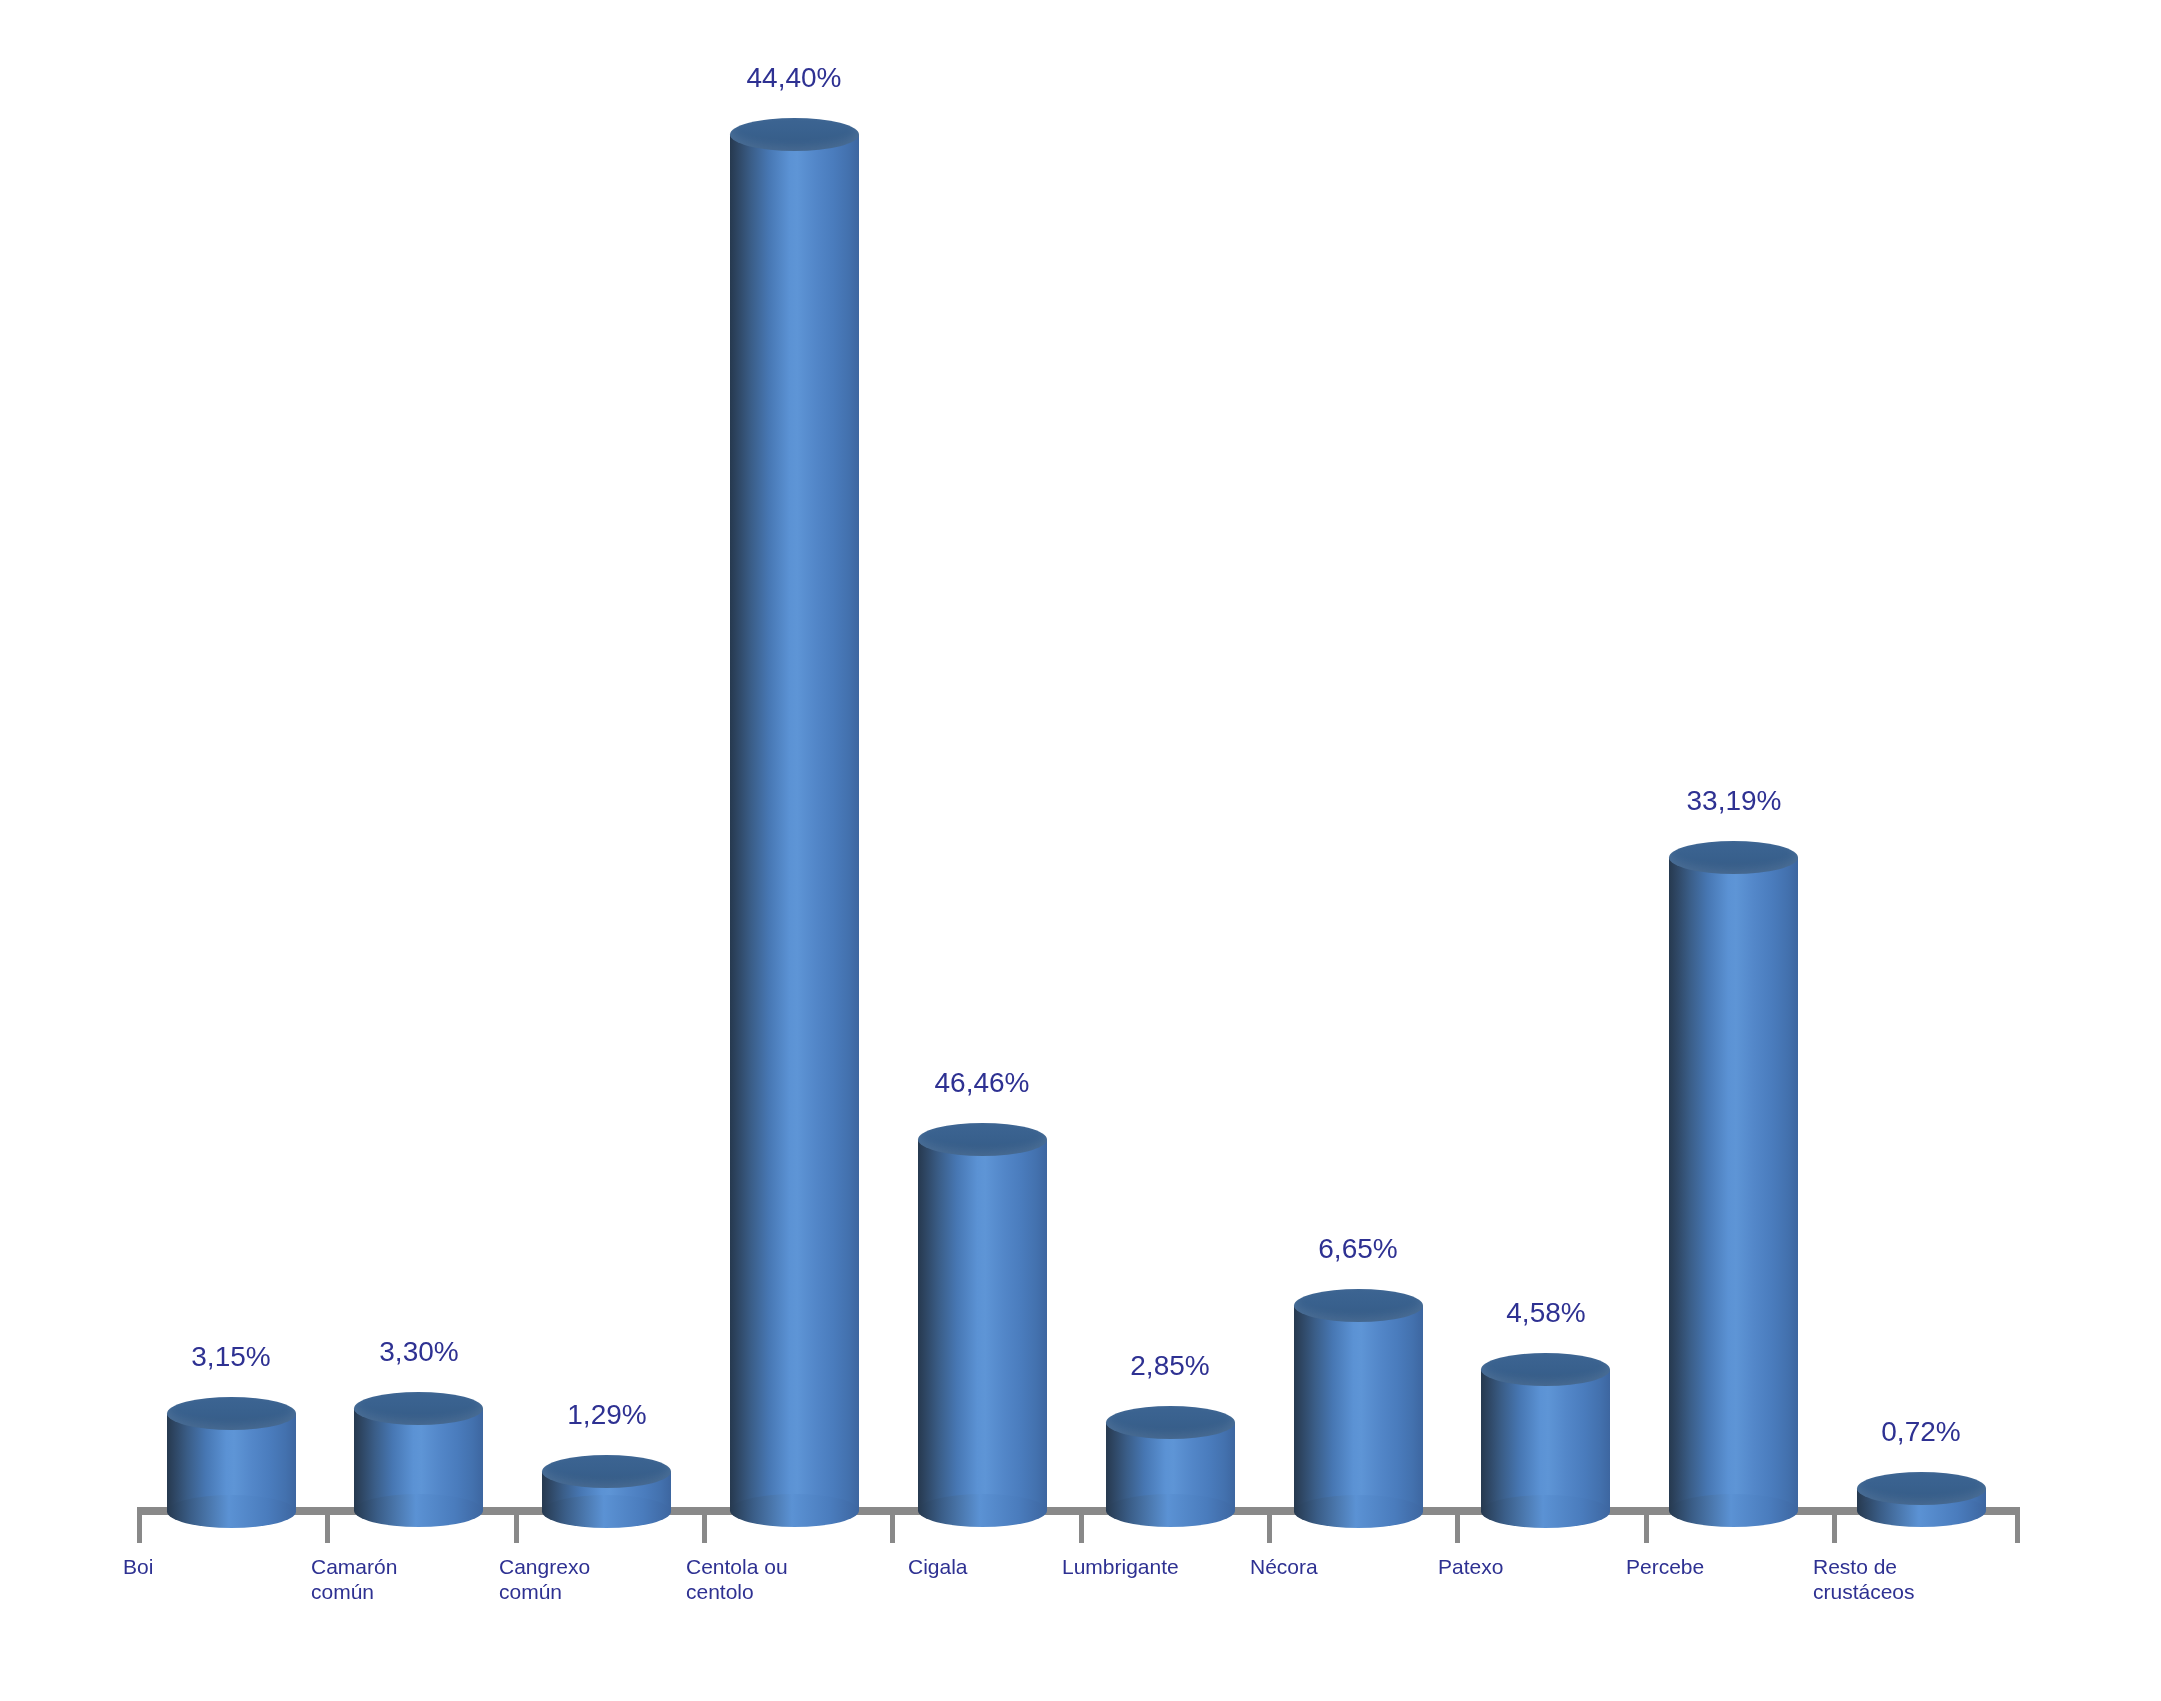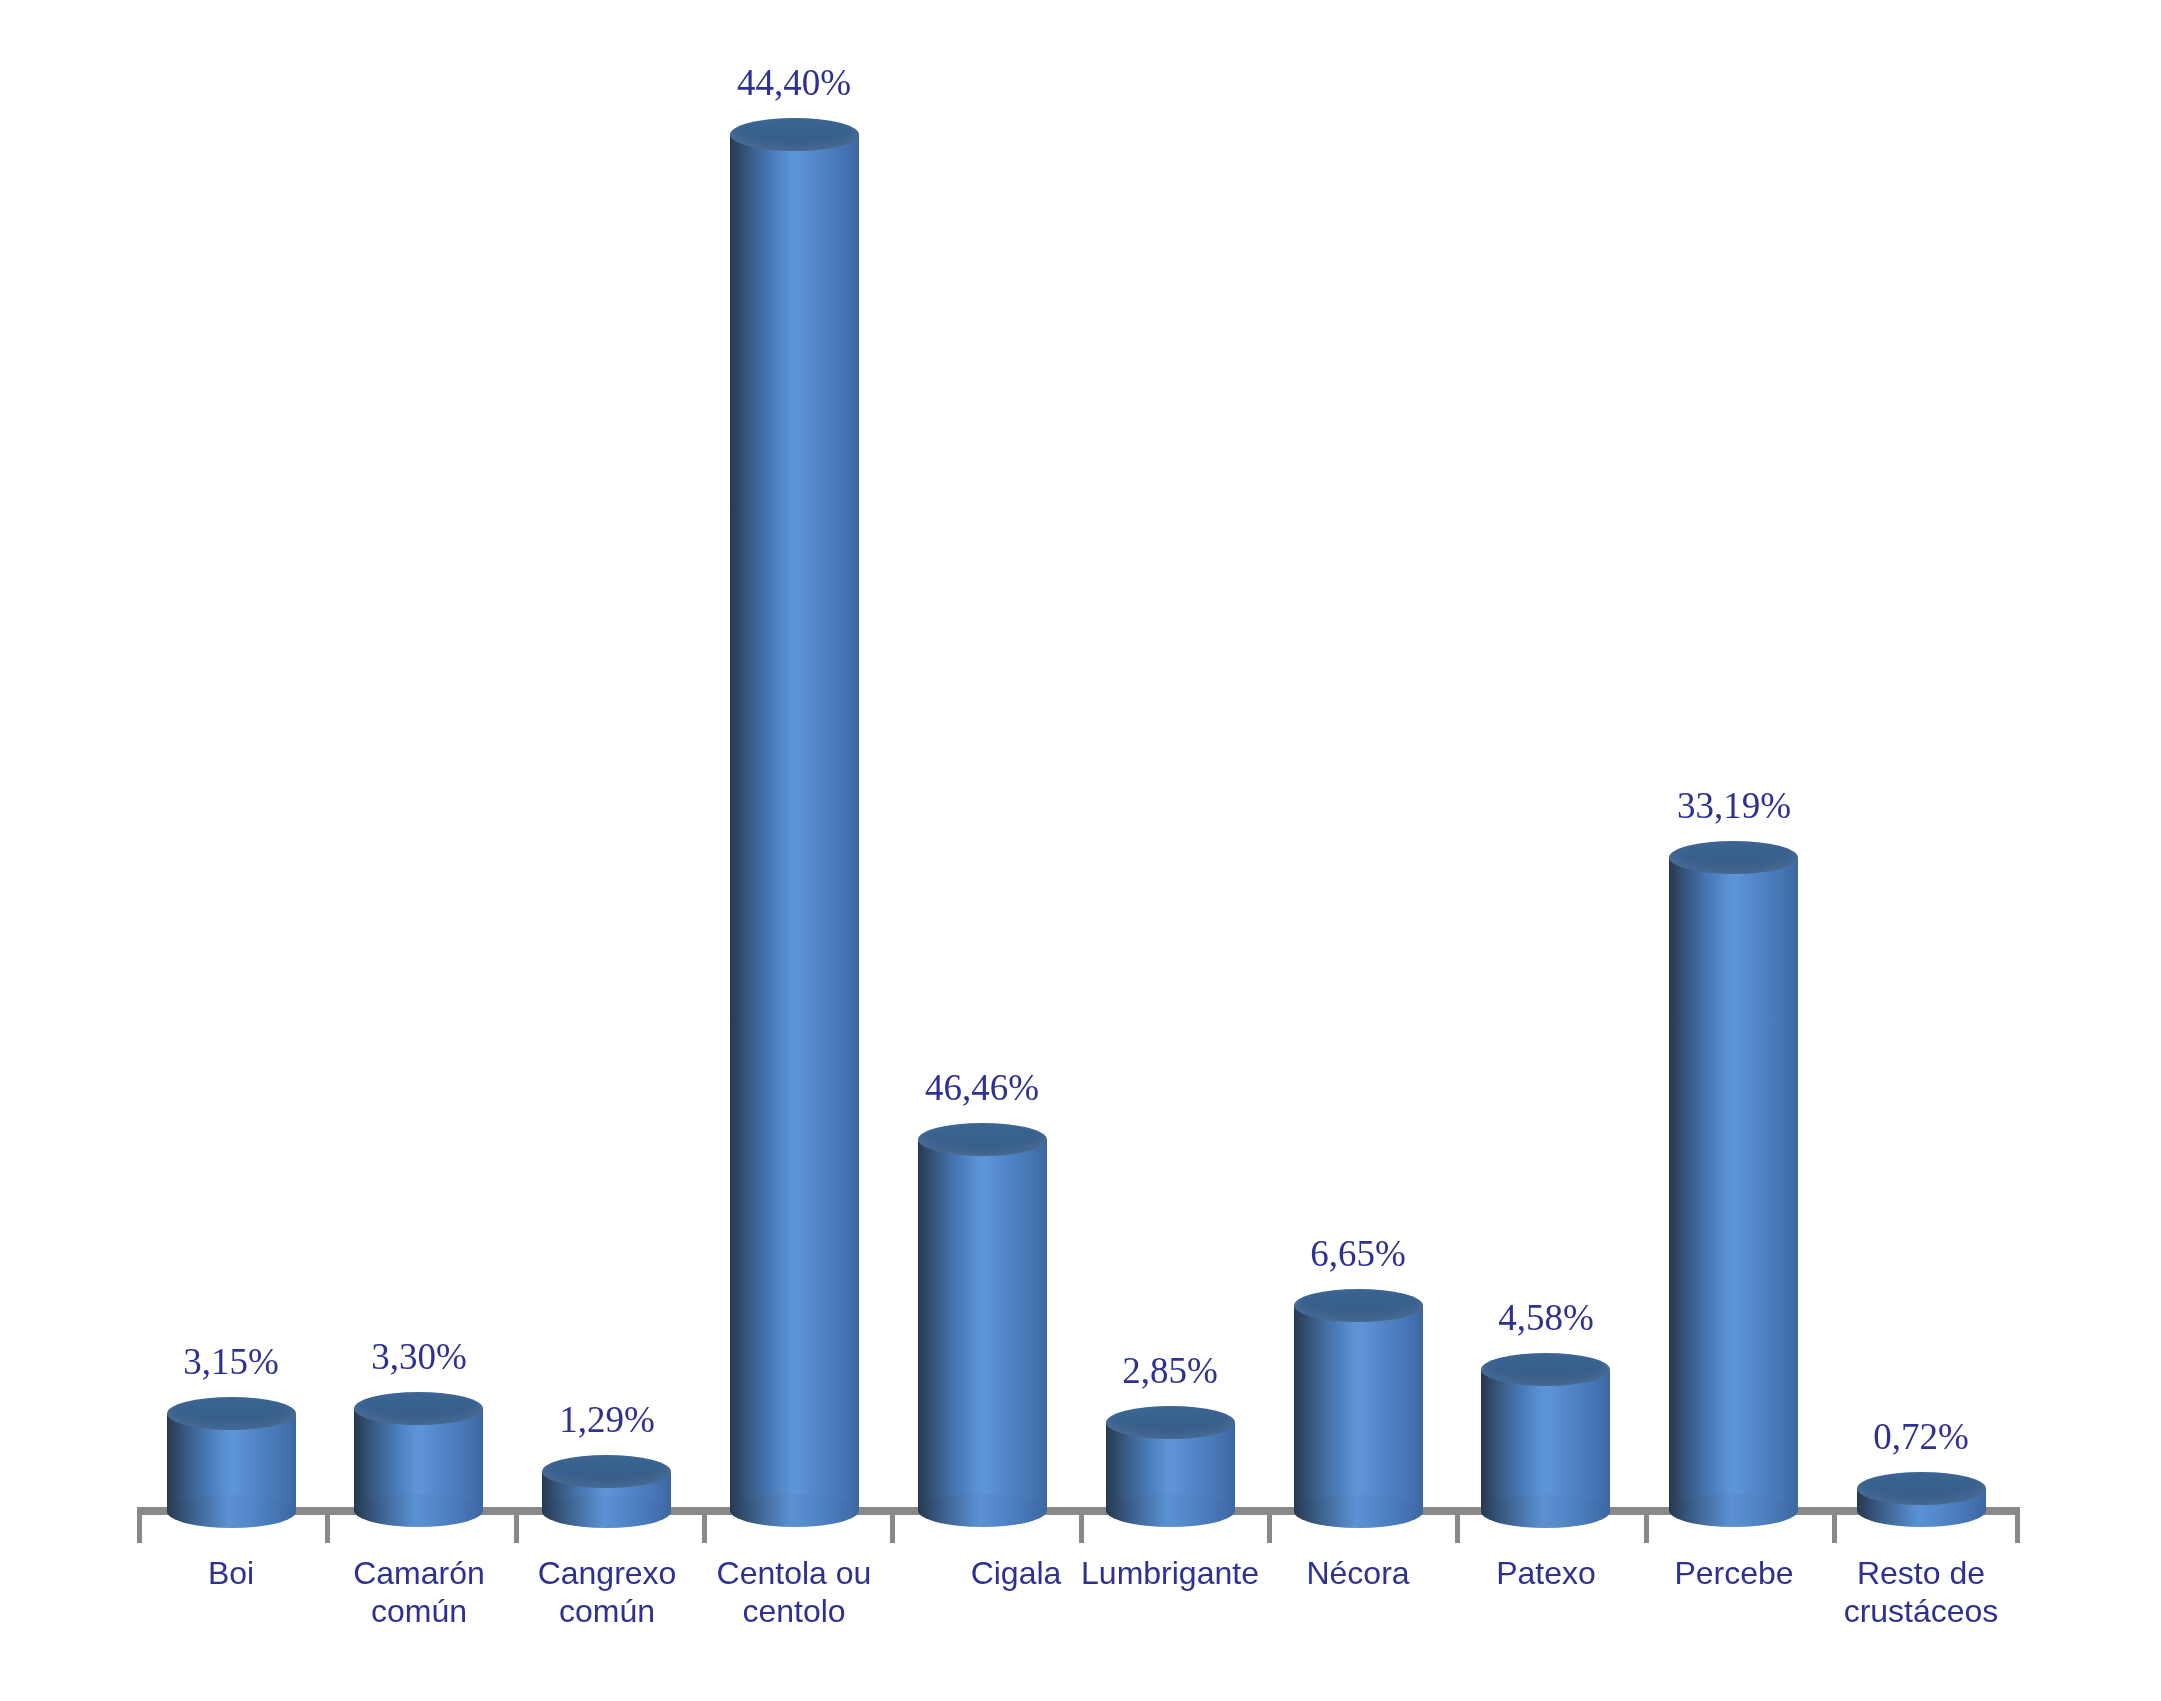--- a/index.html
+++ b/index.html
@@ -82,34 +82,34 @@
         #26394f 0%,
         #3a5d87 18%,
         #5b92d4 48%,
         #4a7cbd 78%,
         #3d66a0 100%);
   }
   
   .value-label {
     position: absolute;
     color: #2e3192;
-    font-size: 37px;
+    font-size: 28px;
     line-height: 1;
     text-align: center;
     white-space: nowrap;
     transform: translateX(-50%);
-    font-family: Liberation Serif, serif;
+    font-family: Liberation Sans, sans-serif;
   }
   
   .cat-label {
     position: absolute;
     color: #2e3192;
-    font-size: 32px;
+    font-size: 21px;
     line-height: 1.18;
-    text-align: center;
+    text-align: left;
     transform: translateX(-50%);
     font-family: "Liberation Sans", sans-serif;
   }
 </style>
 </head>
 <body>
 
 <div id="page">
   <div id="plot">
 

